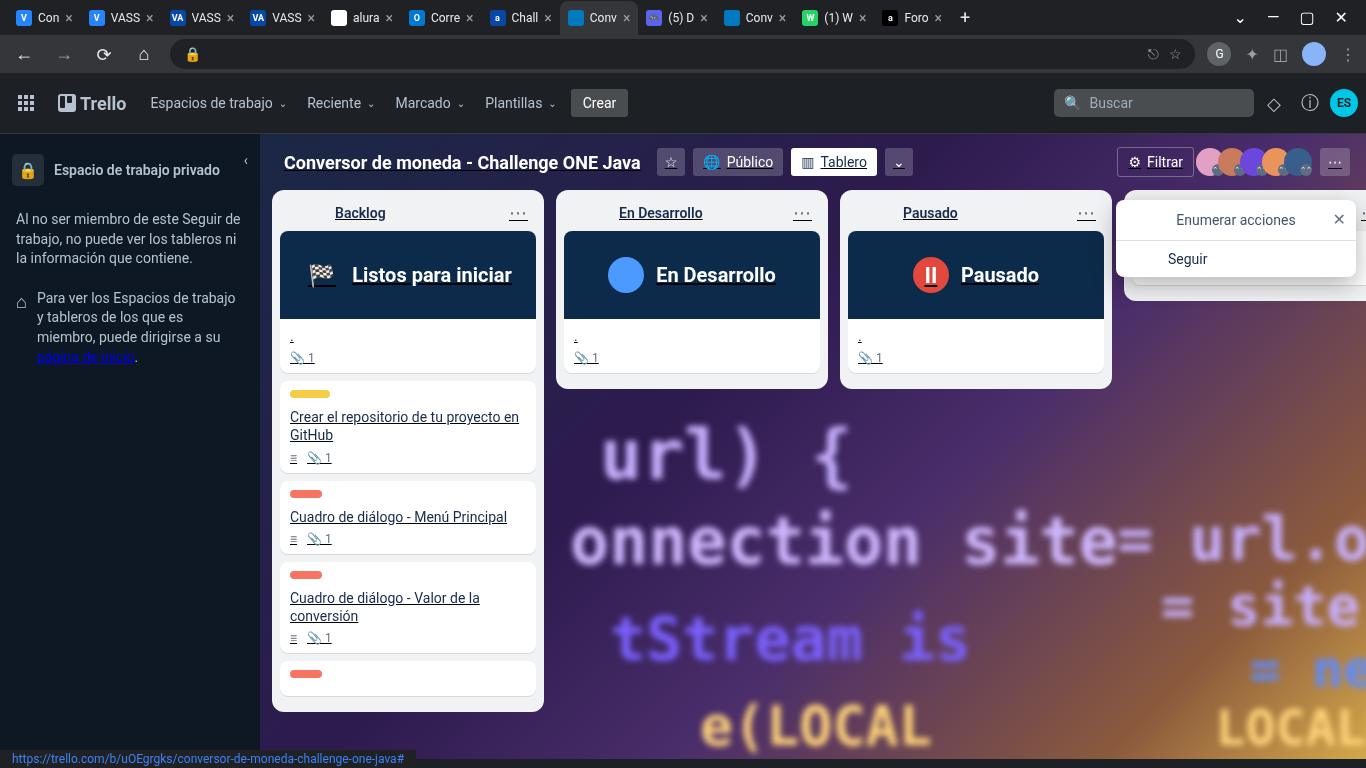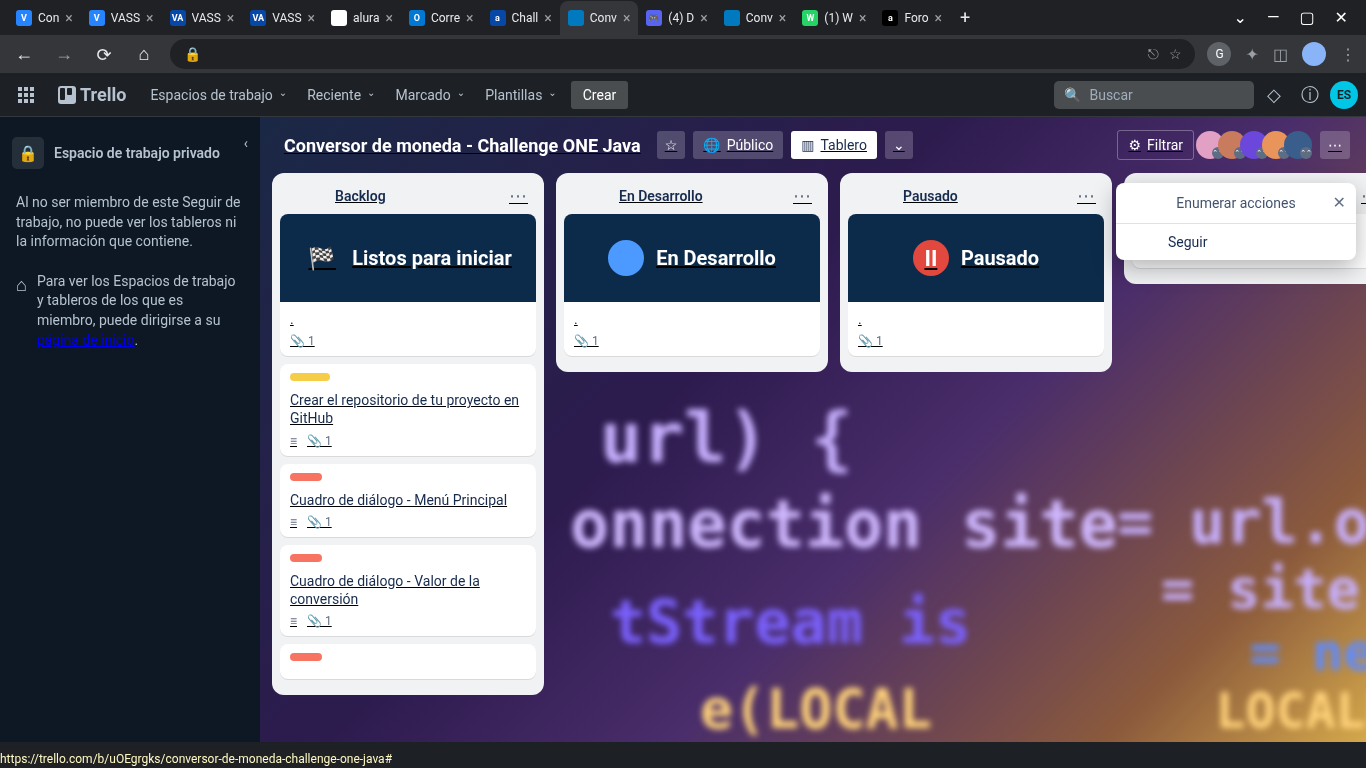--- a/index.html
+++ b/index.html
@@ -19,22 +19,22 @@
 .nav-btn { color: #9aa0a6; font-size: 18px; cursor: pointer; width: 28px; height: 28px; display: flex; align-items: center; justify-content: center; border-radius: 50%; }
 .nav-btn.enabled { color: #e8eaed; }
 .url-field { flex: 1; background: #202124; border-radius: 20px; height: 30px; display: flex; align-items: center; padding: 0 14px; color: #e8eaed; font-size: 14px; gap: 10px; }
 .url-lock { color: #9aa0a6; }
 .url-host { color: #e8eaed; }
 .url-path { color: #9aa0a6; }
 .addr-actions { display: flex; gap: 14px; align-items: center; color: #9aa0a6; }
 .ext-icon { width: 24px; height: 24px; border-radius: 50%; display:flex; align-items:center; justify-content:center; font-size: 12px; }
 
 
-.trello-header { height: 44px; background: #1d2125; display: flex; align-items: center; padding: 0 8px; gap: 4px; border-bottom: 1px solid rgba(255,255,255,0.1); }
-.hdr-btn { color: #b6c2cf; padding: 6px 10px; border-radius: 3px; font-size: 14px; display: flex; gap: 6px; cursor: pointer; }
+.trello-header { height: 61px; background: #1d2125; display: flex; align-items: center; padding: 0 8px; gap: 4px; border-bottom: 1px solid rgba(255,255,255,0.1); }
+.hdr-btn { color: #b6c2cf; padding: 6px 10px; border-radius: 3px; font-size: 14px; display: flex; align-items: center; gap: 6px; cursor: pointer; }
 .apps-icon { display: grid; grid-template-columns: repeat(3, 4px); grid-template-rows: repeat(3, 4px); gap: 2px; }
 .apps-icon span { background: #b6c2cf; }
 .trello-logo { font-weight: bold; font-size: 18px; display:flex; align-items:center; gap:4px; }
 .logo-box { width:18px; height:18px; background:#b6c2cf; border-radius:3px; display:flex; padding:2px; gap:2px;}
 .logo-box span { background:#1d2125; width:5px; border-radius:1px;}
 .logo-box span:first-child { height:12px; }
 .logo-box span:last-child { height:7px; }
 .chev { font-size: 10px; }
 .create-btn { background: rgba(255,255,255,0.2); color:#fff; padding:6px 12px; border-radius:3px; font-size:14px; }
 .hdr-spacer { flex:1; }
@@ -88,21 +88,21 @@
 .card-title { font-size:14px; color:#172b4d; line-height:1.3; }
 .card-badges { display:flex; gap:10px; margin-top:6px; color:#626f86; font-size:12px; align-items:center;}
 .badge { display:flex; align-items:center; gap:3px; }
 
 
 .popover { position:absolute; background:#fff; border-radius:8px; box-shadow: 0 8px 24px rgba(0,0,0,0.3); width:240px; z-index:10; }
 .popover-header { padding:12px 16px; text-align:center; color:#44546f; font-size:14px; position:relative; border-bottom:1px solid #dfe1e6;}
 .popover-close { position:absolute; right:10px; top:10px; color:#626f86; font-size:16px; cursor:pointer;}
 .popover-item { padding:10px 28px; font-size:14px; color:#172b4d; cursor:pointer;margin-left:24px;}
 
-.status-bar { position:fixed; bottom:0; left:0; background:#202124; color:#fef9c3; font-size:12px; padding:2px 0; z-index:5;}
+.status-bar { position:fixed; bottom:0; left:0; background:#202124; color:#3b82f6; font-size:12px; padding:2px 12px; z-index:5;}
 </style>
 </head>
 <body>
 
 <div class="browser-chrome">
   <div class="tab-strip">
     <div id="tabs-container" style="display:flex; flex:0 1 auto;">
         <div class="tab">
           <span class="tab-favicon" style="background:#2684ff;color:#fff">V</span>
           <span class="tab-title">Con</span>
@@ -138,21 +138,21 @@
           <span class="tab-title">Chall</span>
           <span class="tab-close">×</span>
         </div>
         <div class="tab active">
           <span class="tab-favicon" style="background:#0079bf;color:#fff"></span>
           <span class="tab-title">Conv</span>
           <span class="tab-close">×</span>
         </div>
         <div class="tab">
           <span class="tab-favicon" style="background:#5865f2;color:#fff">🎮</span>
-          <span class="tab-title">(4) D</span>
+          <span class="tab-title">(5) D</span>
           <span class="tab-close">×</span>
         </div>
         <div class="tab">
           <span class="tab-favicon" style="background:#0079bf;color:#fff"></span>
           <span class="tab-title">Conv</span>
           <span class="tab-close">×</span>
         </div>
         <div class="tab">
           <span class="tab-favicon" style="background:#25d366;color:#fff">W</span>
           <span class="tab-title">(1) W</span>

